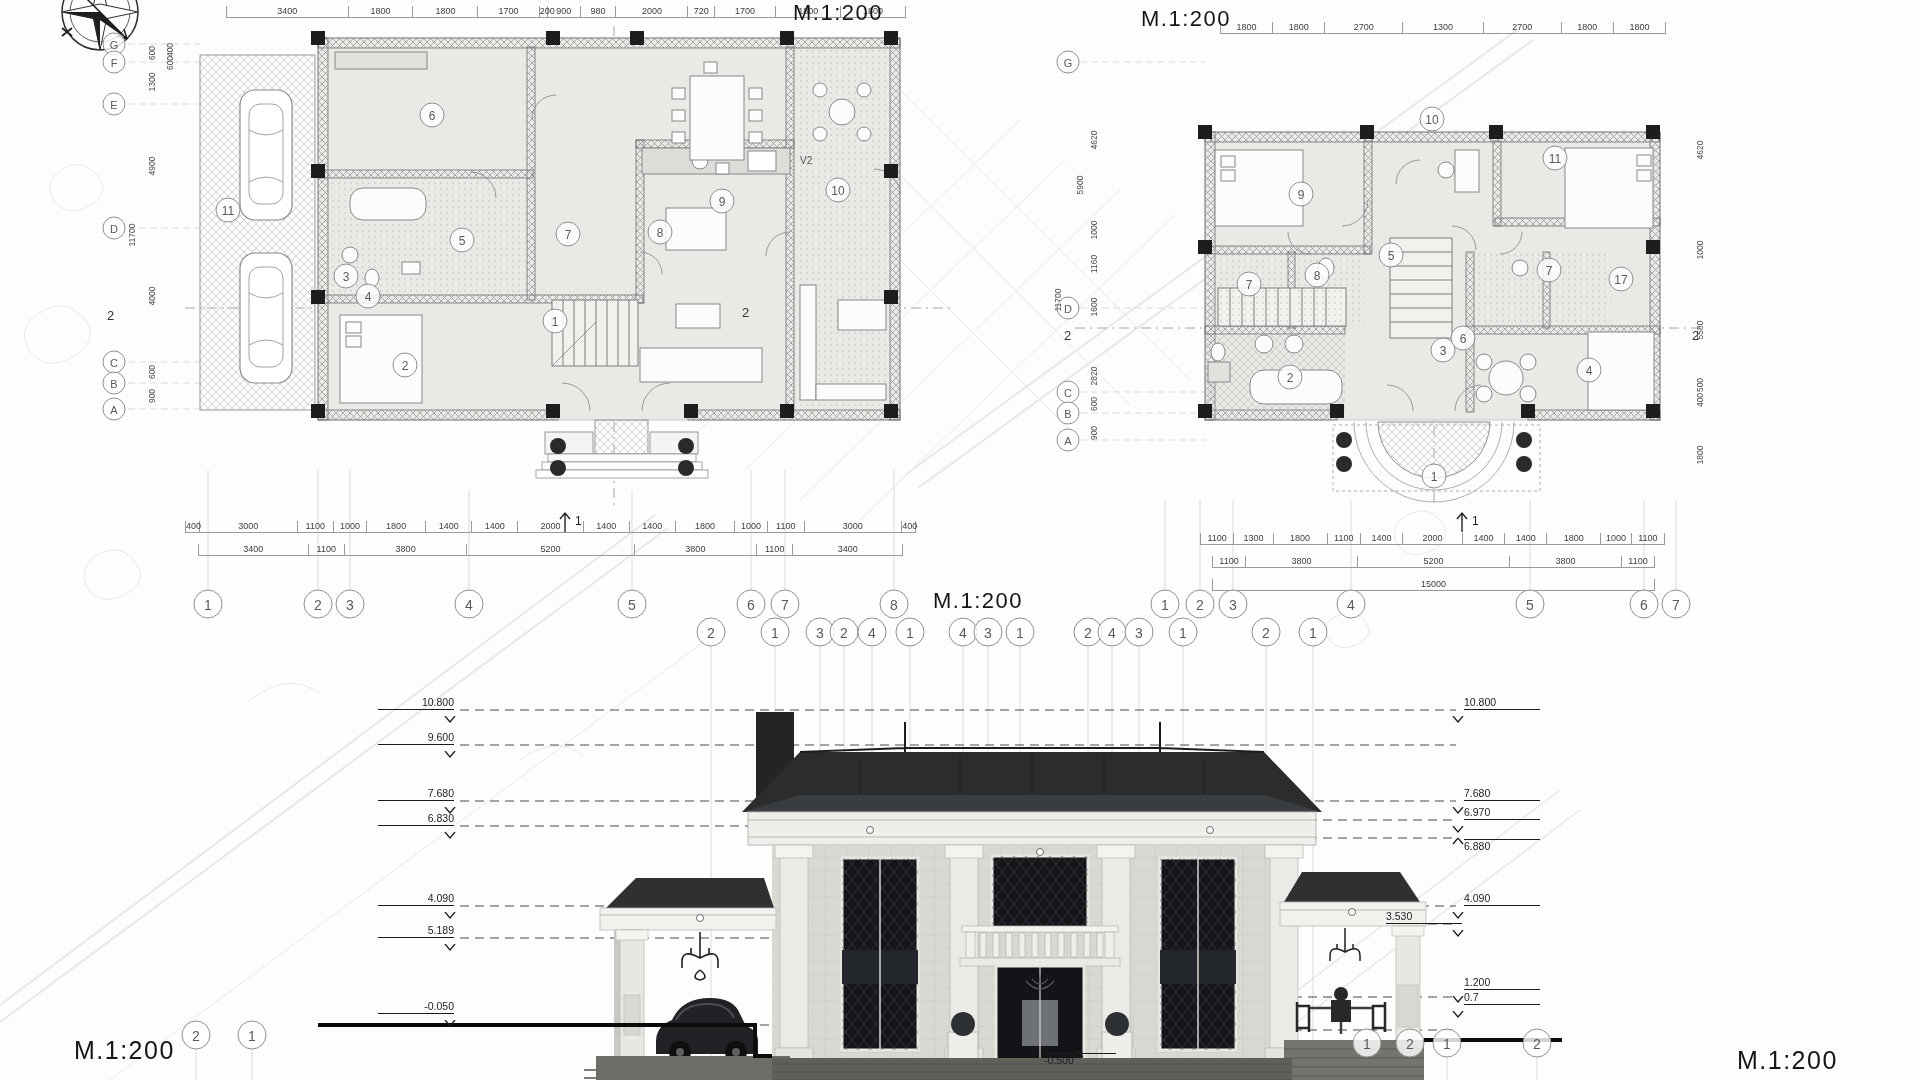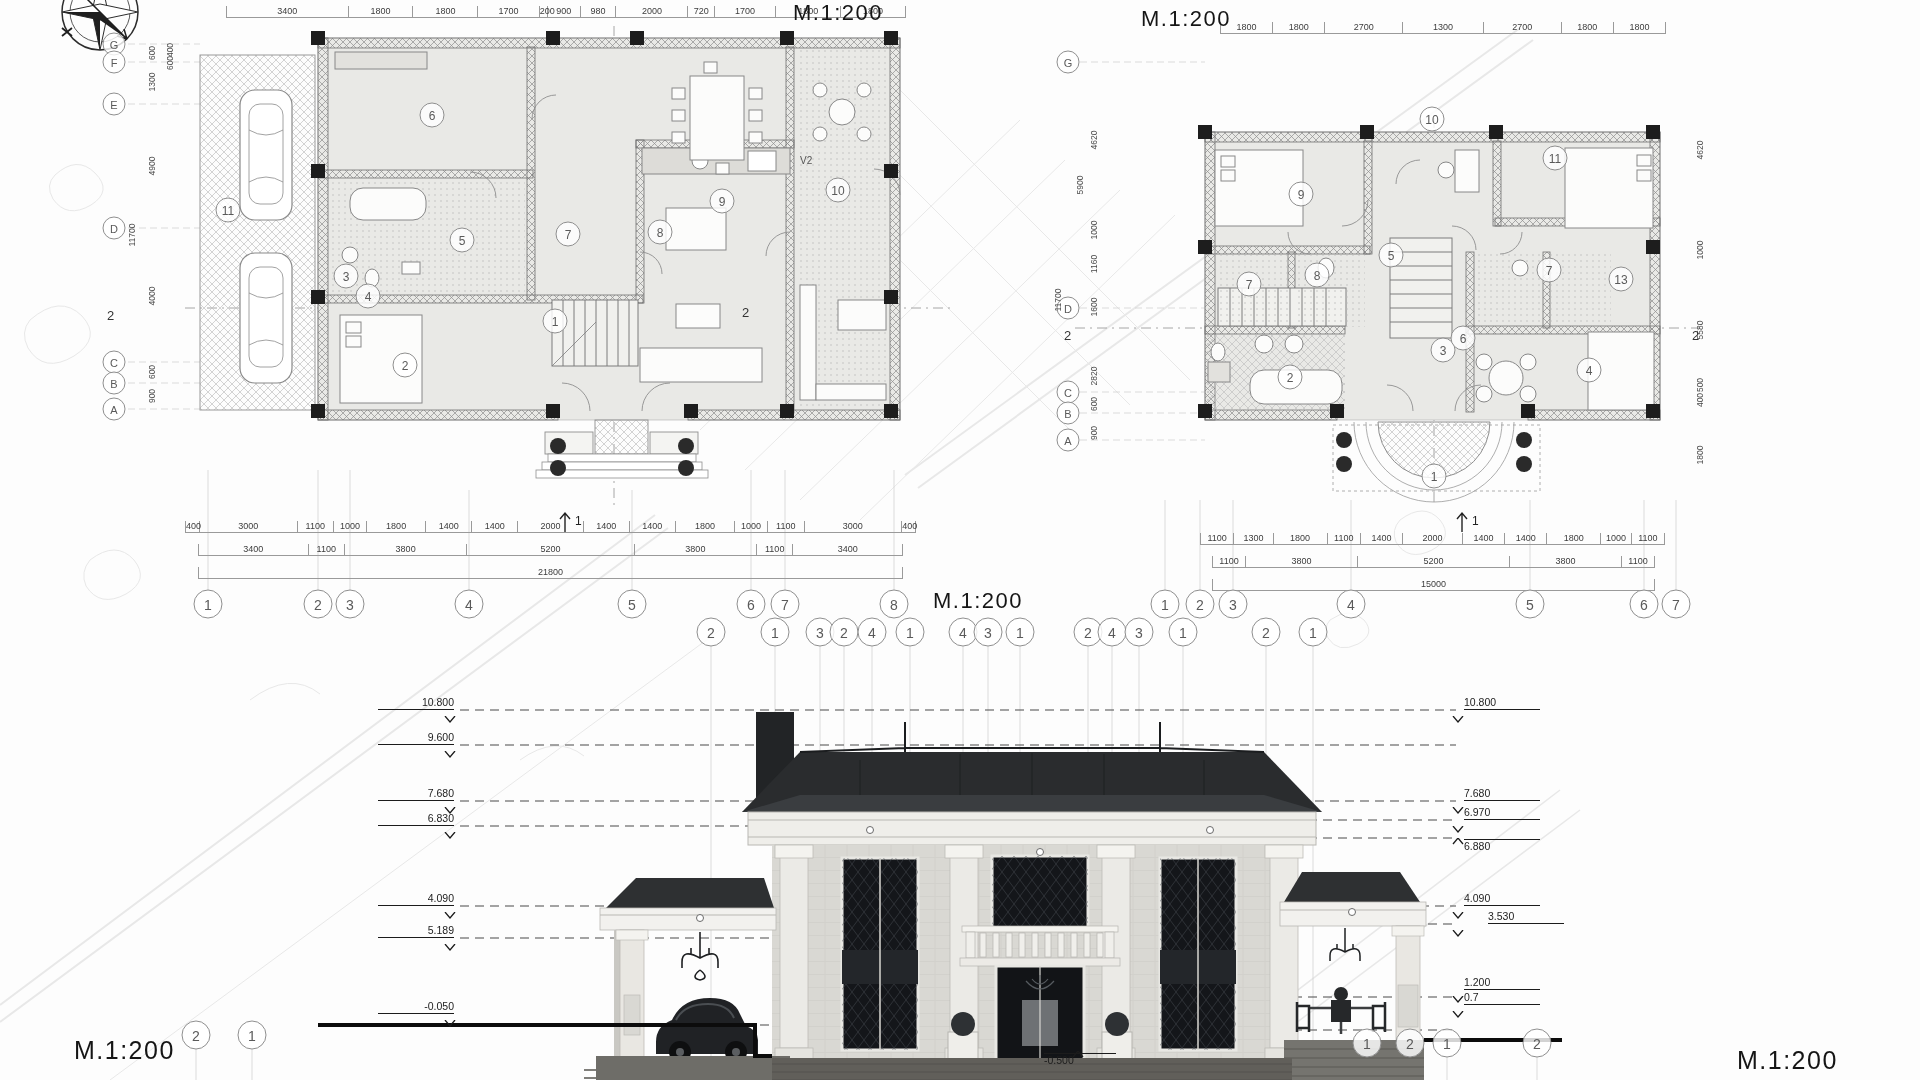--- a/index.html
+++ b/index.html
@@ -481,23 +481,20 @@
         <span style="flex: 400 0 0px;">400</span>
       </div>
       <div class="dimrow" style="left: 198px; top: 544px; width: 705px;">
         <span style="flex: 3400 0 0px;">3400</span>
         <span style="flex: 1100 0 0px;">1100</span>
         <span style="flex: 3800 0 0px;">3800</span>
         <span style="flex: 5200 0 0px;">5200</span>
         <span style="flex: 3800 0 0px;">3800</span>
         <span style="flex: 1100 0 0px;">1100</span>
         <span style="flex: 3400 0 0px;">3400</span>
-      </div>
-      <div class="dimrow" style="left: 198px; top: 567px; width: 705px;">
-        <span style="flex: 21800 0 0px;">21800</span>
       </div>
       <div class="bub b26" style="left: 208px; top: 604px;">1</div>
       <div class="bub b26" style="left: 318px; top: 604px;">2</div>
       <div class="bub b26" style="left: 350px; top: 604px;">3</div>
       <div class="bub b26" style="left: 469px; top: 604px;">4</div>
       <div class="bub b26" style="left: 632px; top: 604px;">5</div>
       <div class="bub b26" style="left: 751px; top: 604px;">6</div>
       <div class="bub b26" style="left: 785px; top: 604px;">7</div>
       <div class="bub b26" style="left: 894px; top: 604px;">8</div>
       <div class="bub b20" style="left: 114px; top: 44px;">G</div>
@@ -592,21 +589,21 @@
       <div class="bub b22" style="left: 1443px; top: 350px;">3</div>
       <div class="bub b22" style="left: 1589px; top: 370px;">4</div>
       <div class="bub b22" style="left: 1391px; top: 255px;">5</div>
       <div class="bub b22" style="left: 1463px; top: 338px;">6</div>
       <div class="bub b22" style="left: 1249px; top: 284px;">7</div>
       <div class="bub b22" style="left: 1317px; top: 275px;">8</div>
       <div class="bub b22" style="left: 1301px; top: 194px;">9</div>
       <div class="bub b22" style="left: 1432px; top: 119px;">10</div>
       <div class="bub b22" style="left: 1555px; top: 158px;">11</div>
       <div class="bub b22" style="left: 1549px; top: 270px;">7</div>
-      <div class="bub b22" style="left: 1621px; top: 279px;">13</div>
+      <div class="bub b22" style="left: 1621px; top: 279px;">17</div>
       <div class="secm" style="left: 558px; top: 510px;">
         <svg width="14" height="22" viewBox="0 0 14 22">
           <path d="M7,22 V4 M2,9 L7,3 L12,9" fill="none" stroke="#222" stroke-width="1.4"></path>
         </svg>
         <span>1</span>
       </div>
       <div class="secm" style="left: 1455px; top: 510px;">
         <svg width="14" height="22" viewBox="0 0 14 22">
           <path d="M7,22 V4 M2,9 L7,3 L12,9" fill="none" stroke="#222" stroke-width="1.4"></path>
         </svg>
@@ -674,21 +671,21 @@
           <path d="M1,0 L6,6 L11,0" fill="none" stroke="#1c1c1c" stroke-width="1.3"></path>
         </svg></div>
       <div class="lvl lvl-up" style="left: 1464px; top: 839px; width: 76px;">6.880</div>
       <div class="chev" style="left: 1452px; top: 831px;"><svg width="12" height="7" viewBox="0 0 12 7">
           <path d="M1,6 L6,0 L11,6" fill="none" stroke="#1c1c1c" stroke-width="1.3"></path>
         </svg></div>
       <div class="lvl lvl-dn" style="left: 1464px; top: 892px; width: 76px;">4.090</div>
       <div class="chev" style="left: 1452px; top: 905px;"><svg width="12" height="7" viewBox="0 0 12 7">
           <path d="M1,0 L6,6 L11,0" fill="none" stroke="#1c1c1c" stroke-width="1.3"></path>
         </svg></div>
-      <div class="lvl lvl-dn" style="left: 1488px; top: 910px; width: 76px;">3.530</div>
+      <div class="lvl lvl-dn" style="left: 1386px; top: 910px; width: 76px;">3.530</div>
       <div class="chev" style="left: 1452px; top: 923px;"><svg width="12" height="7" viewBox="0 0 12 7">
           <path d="M1,0 L6,6 L11,0" fill="none" stroke="#1c1c1c" stroke-width="1.3"></path>
         </svg></div>
       <div class="lvl lvl-dn" style="left: 1464px; top: 976px; width: 76px;">1.200</div>
       <div class="chev" style="left: 1452px; top: 989px;"><svg width="12" height="7" viewBox="0 0 12 7">
           <path d="M1,0 L6,6 L11,0" fill="none" stroke="#1c1c1c" stroke-width="1.3"></path>
         </svg></div>
       <div class="lvl lvl-dn" style="left: 1464px; top: 991px; width: 76px;">0.7</div>
       <div class="chev" style="left: 1452px; top: 1004px;"><svg width="12" height="7" viewBox="0 0 12 7">
           <path d="M1,0 L6,6 L11,0" fill="none" stroke="#1c1c1c" stroke-width="1.3"></path>

